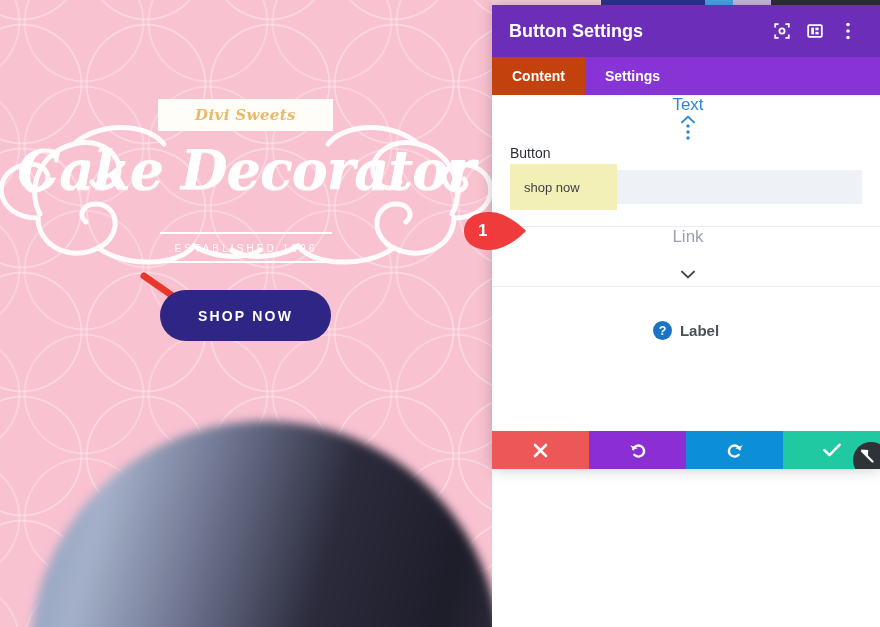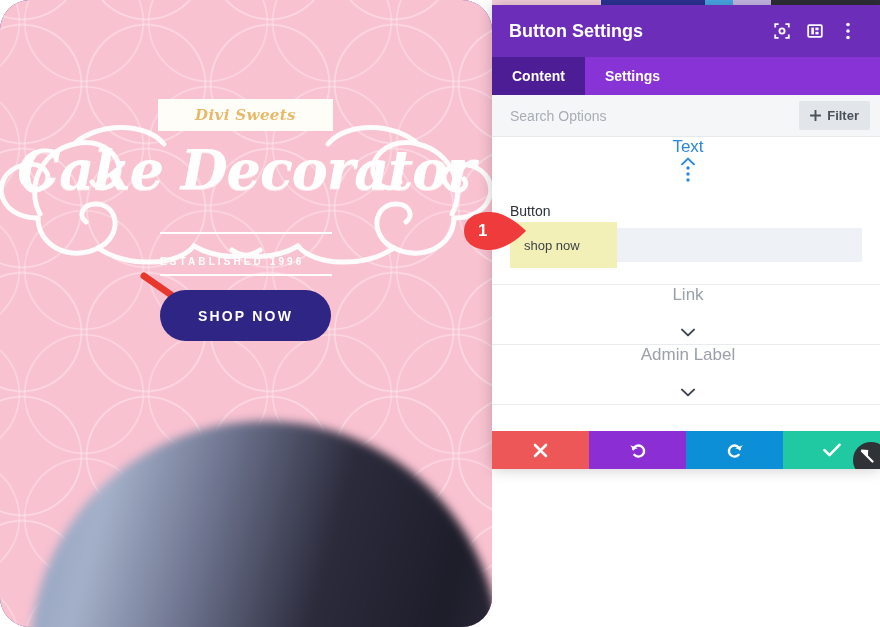--- a/index.html
+++ b/index.html
@@ -9,21 +9,20 @@
     font-family: "Liberation Sans", sans-serif;
     background: #ffffff;
   }
   #root { position: relative; width: 880px; height: 627px; overflow: hidden; }
 
   
   #preview {
     position: absolute; left: 0; top: 0; width: 492px; height: 627px;
     background: #4c1d95;
     overflow: hidden;
-    border-radius: 30px;
   }
   #preview-pattern {
     position: absolute; inset: -40px -40px -40px -40px;
     background-color: #f9c2d1;
     background-image:
       radial-gradient(circle at 50% 0%,   rgba(255,255,255,0) 58px, rgba(255,255,255,.42) 59px, rgba(255,255,255,0) 61px),
       radial-gradient(circle at 0% 50%,   rgba(255,255,255,0) 58px, rgba(255,255,255,.34) 59px, rgba(255,255,255,0) 61px),
       radial-gradient(circle at 100% 50%, rgba(255,255,255,0) 58px, rgba(255,255,255,.34) 59px, rgba(255,255,255,0) 61px),
       radial-gradient(circle at 50% 100%, rgba(255,255,255,0) 58px, rgba(255,255,255,.42) 59px, rgba(255,255,255,0) 61px);
     background-size: 124px 124px;
@@ -50,25 +49,25 @@
     font-style: italic; font-weight: 700;
     font-size: 54px; line-height: 64px;
     color: #ffffff;
     letter-spacing: -1px;
     text-shadow: 0 1px 0 rgba(255,255,255,.6);
     white-space: nowrap;
   }
 
   #established {
     position: absolute; left: 160px; top: 232px; width: 172px;
-    text-align: left;
-    font-size: 10px; font-weight: 700;
+    text-align: center;
+    font-size: 10px; font-weight: 400;
     letter-spacing: 3.1px;
     color: #ffffff;
-    padding: 23px 0 7px 0;
+    padding: 10px 0 7px 0;
     border-top: 2px solid #ffffff;
     border-bottom: 2px solid #ffffff;
     line-height: 10px;
   }
 
   #shop-now-btn {
     position: absolute; left: 160px; top: 290px;
     width: 171px; height: 51px;
     background: #2e2585;
     border-radius: 26px;
@@ -128,21 +127,21 @@
   }
   #panel-title { color: #ffffff; font-size: 18px; font-weight: 700; flex: 1; }
   .hdr-icon { width: 30px; height: 30px; display: flex; align-items: center; justify-content: center; cursor: pointer; margin-left: 3px; }
 
   #panel-tabs { height: 38px; background: #8833d6; display: flex; flex: 0 0 auto; }
   .tab {
     height: 38px; display: flex; align-items: center; justify-content: center;
     color: #ffffff; font-size: 14px; font-weight: 700; cursor: pointer;
     padding: 0 20px;
   }
-  .tab.active { background: #4c1d95; }
+  .tab.active { background: #c2410c; }
 
   #search-row {
     height: 42px; background: #f5f6f8; border-bottom: 1px solid #e6e8ec;
     display: flex; align-items: center; padding: 0 10px 0 18px; flex: 0 0 auto;
   }
   #search-input {
     flex: 1; border: 0; background: transparent; outline: none;
     font-size: 14px; color: #444; font-family: "Liberation Sans", sans-serif;
   }
   #search-input::placeholder { color: #a7adb6; }
@@ -159,21 +158,21 @@
     height: 44px; display: flex; align-items: center;
     padding: 0 14px 0 18px;
     flex-direction: column;
   }
   .section-title { flex: 1; font-size: 17px; }
   .section-title.open { color: #2b87da; }
   .section-title.closed { color: #9aa1ab; }
   .sec-icon { width: 24px; height: 24px; display: flex; align-items: center; justify-content: center; cursor: pointer; }
 
   #text-section { border-bottom: 1px solid #e9ebee; padding-bottom: 22px; }
-  #field-label { font-size: 14px; color: #2c3137; padding: 6px 0 9px 18px; font-weight: 400; margin-top: 16px; }
+  #field-label { font-size: 14px; color: #2c3137; padding: 6px 0 9px 18px; font-weight: 400; }
   #field-wrap { position: relative; margin: 0 18px; }
   #button-text-input {
     width: 100%; height: 34px;
     background: #eef1f5; border: 0; outline: none;
     padding: 0 14px; font-size: 13px; color: #3c4249;
     font-family: "Liberation Sans", sans-serif;
   }
   #field-highlight {
     position: absolute; left: 0; top: -6px; width: 107px; height: 46px;
     background: #f2f0b6; pointer-events: none;
@@ -319,29 +318,20 @@
           <circle cx="2" cy="15.5" r="1.8" fill="#ffffff"></circle>
         </svg>
       </div>
     </div>
 
     <div id="panel-tabs">
       <div class="tab active">Content</div>
       <div class="tab">Settings</div>
     </div>
 
-    <div id="search-row">
-      <input id="search-input" type="text" placeholder="Search Options" style="">
-      <button id="filter-btn">
-        <svg width="11" height="11" viewBox="0 0 11 11">
-          <path d="M5.5 0.6v9.8M0.6 5.5h9.8" stroke="#4b5159" stroke-width="1.9" stroke-linecap="round"></path>
-        </svg>
-        <span>Filter</span>
-      </button>
-    </div>
 
     <div id="panel-body">
 
       <div id="text-section">
         <div class="section-head">
           <div class="section-title open">Text</div>
           <div class="sec-icon">
             <svg width="14" height="9" viewBox="0 0 14 9">
               <path d="M1 7.4L7 1.6l6 5.8" fill="none" stroke="#2b87da" stroke-width="2" stroke-linecap="round" stroke-linejoin="round"></path>
             </svg>
@@ -368,30 +358,20 @@
         <div class="section-head">
           <div class="section-title closed">Link</div>
           <div class="sec-icon">
             <svg width="14" height="9" viewBox="0 0 14 9">
               <path d="M1 1.6L7 7.4l6-5.8" fill="none" stroke="#3e4652" stroke-width="2" stroke-linecap="round" stroke-linejoin="round"></path>
             </svg>
           </div>
         </div>
       </div>
 
-      <div class="collapsed-section">
-        <div class="section-head">
-          <div class="section-title closed">Admin Label</div>
-          <div class="sec-icon">
-            <svg width="14" height="9" viewBox="0 0 14 9">
-              <path d="M1 1.6L7 7.4l6-5.8" fill="none" stroke="#3e4652" stroke-width="2" stroke-linecap="round" stroke-linejoin="round"></path>
-            </svg>
-          </div>
-        </div>
-      </div>
 
       <div id="help-row">
         <svg width="19" height="19" viewBox="0 0 19 19">
           <circle cx="9.5" cy="9.5" r="9.5" fill="#1a73c4"></circle>
           <text x="9.5" y="14.1" text-anchor="middle" font-family="Liberation Sans, sans-serif" font-size="12.5" font-weight="700" fill="#ffffff">?</text>
         </svg>
         <span>Label</span>
       </div>
 
     </div>

